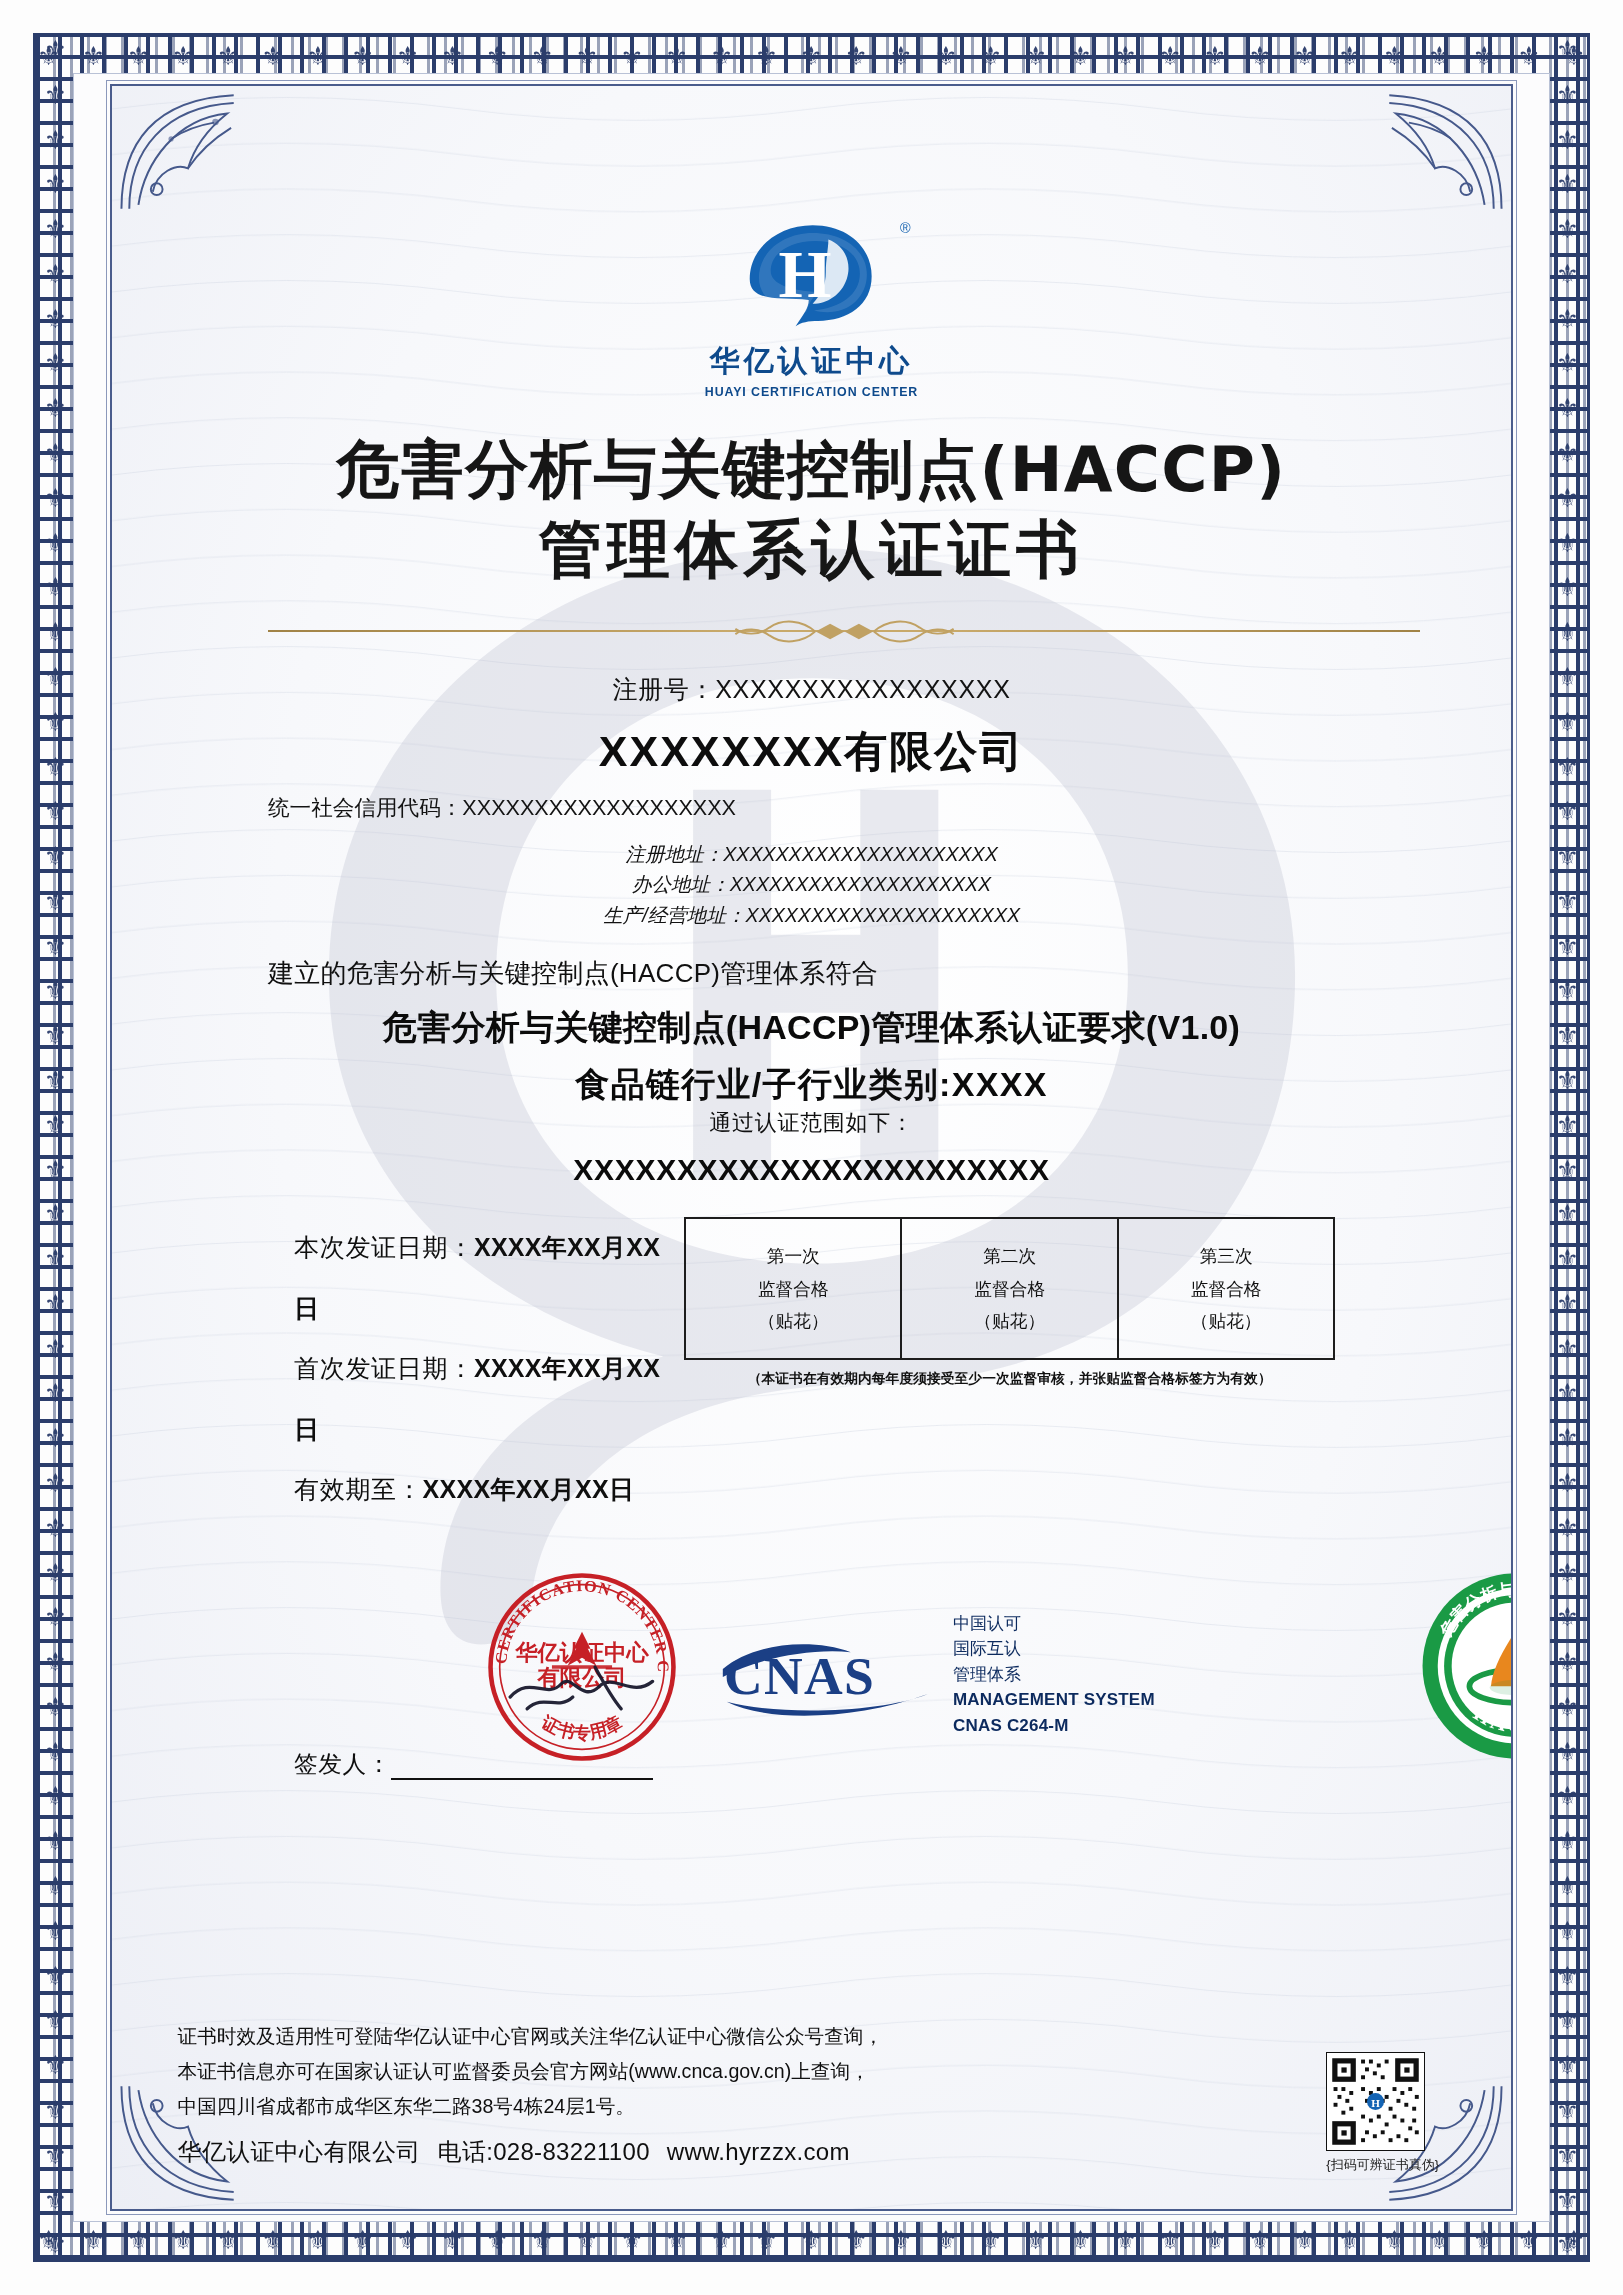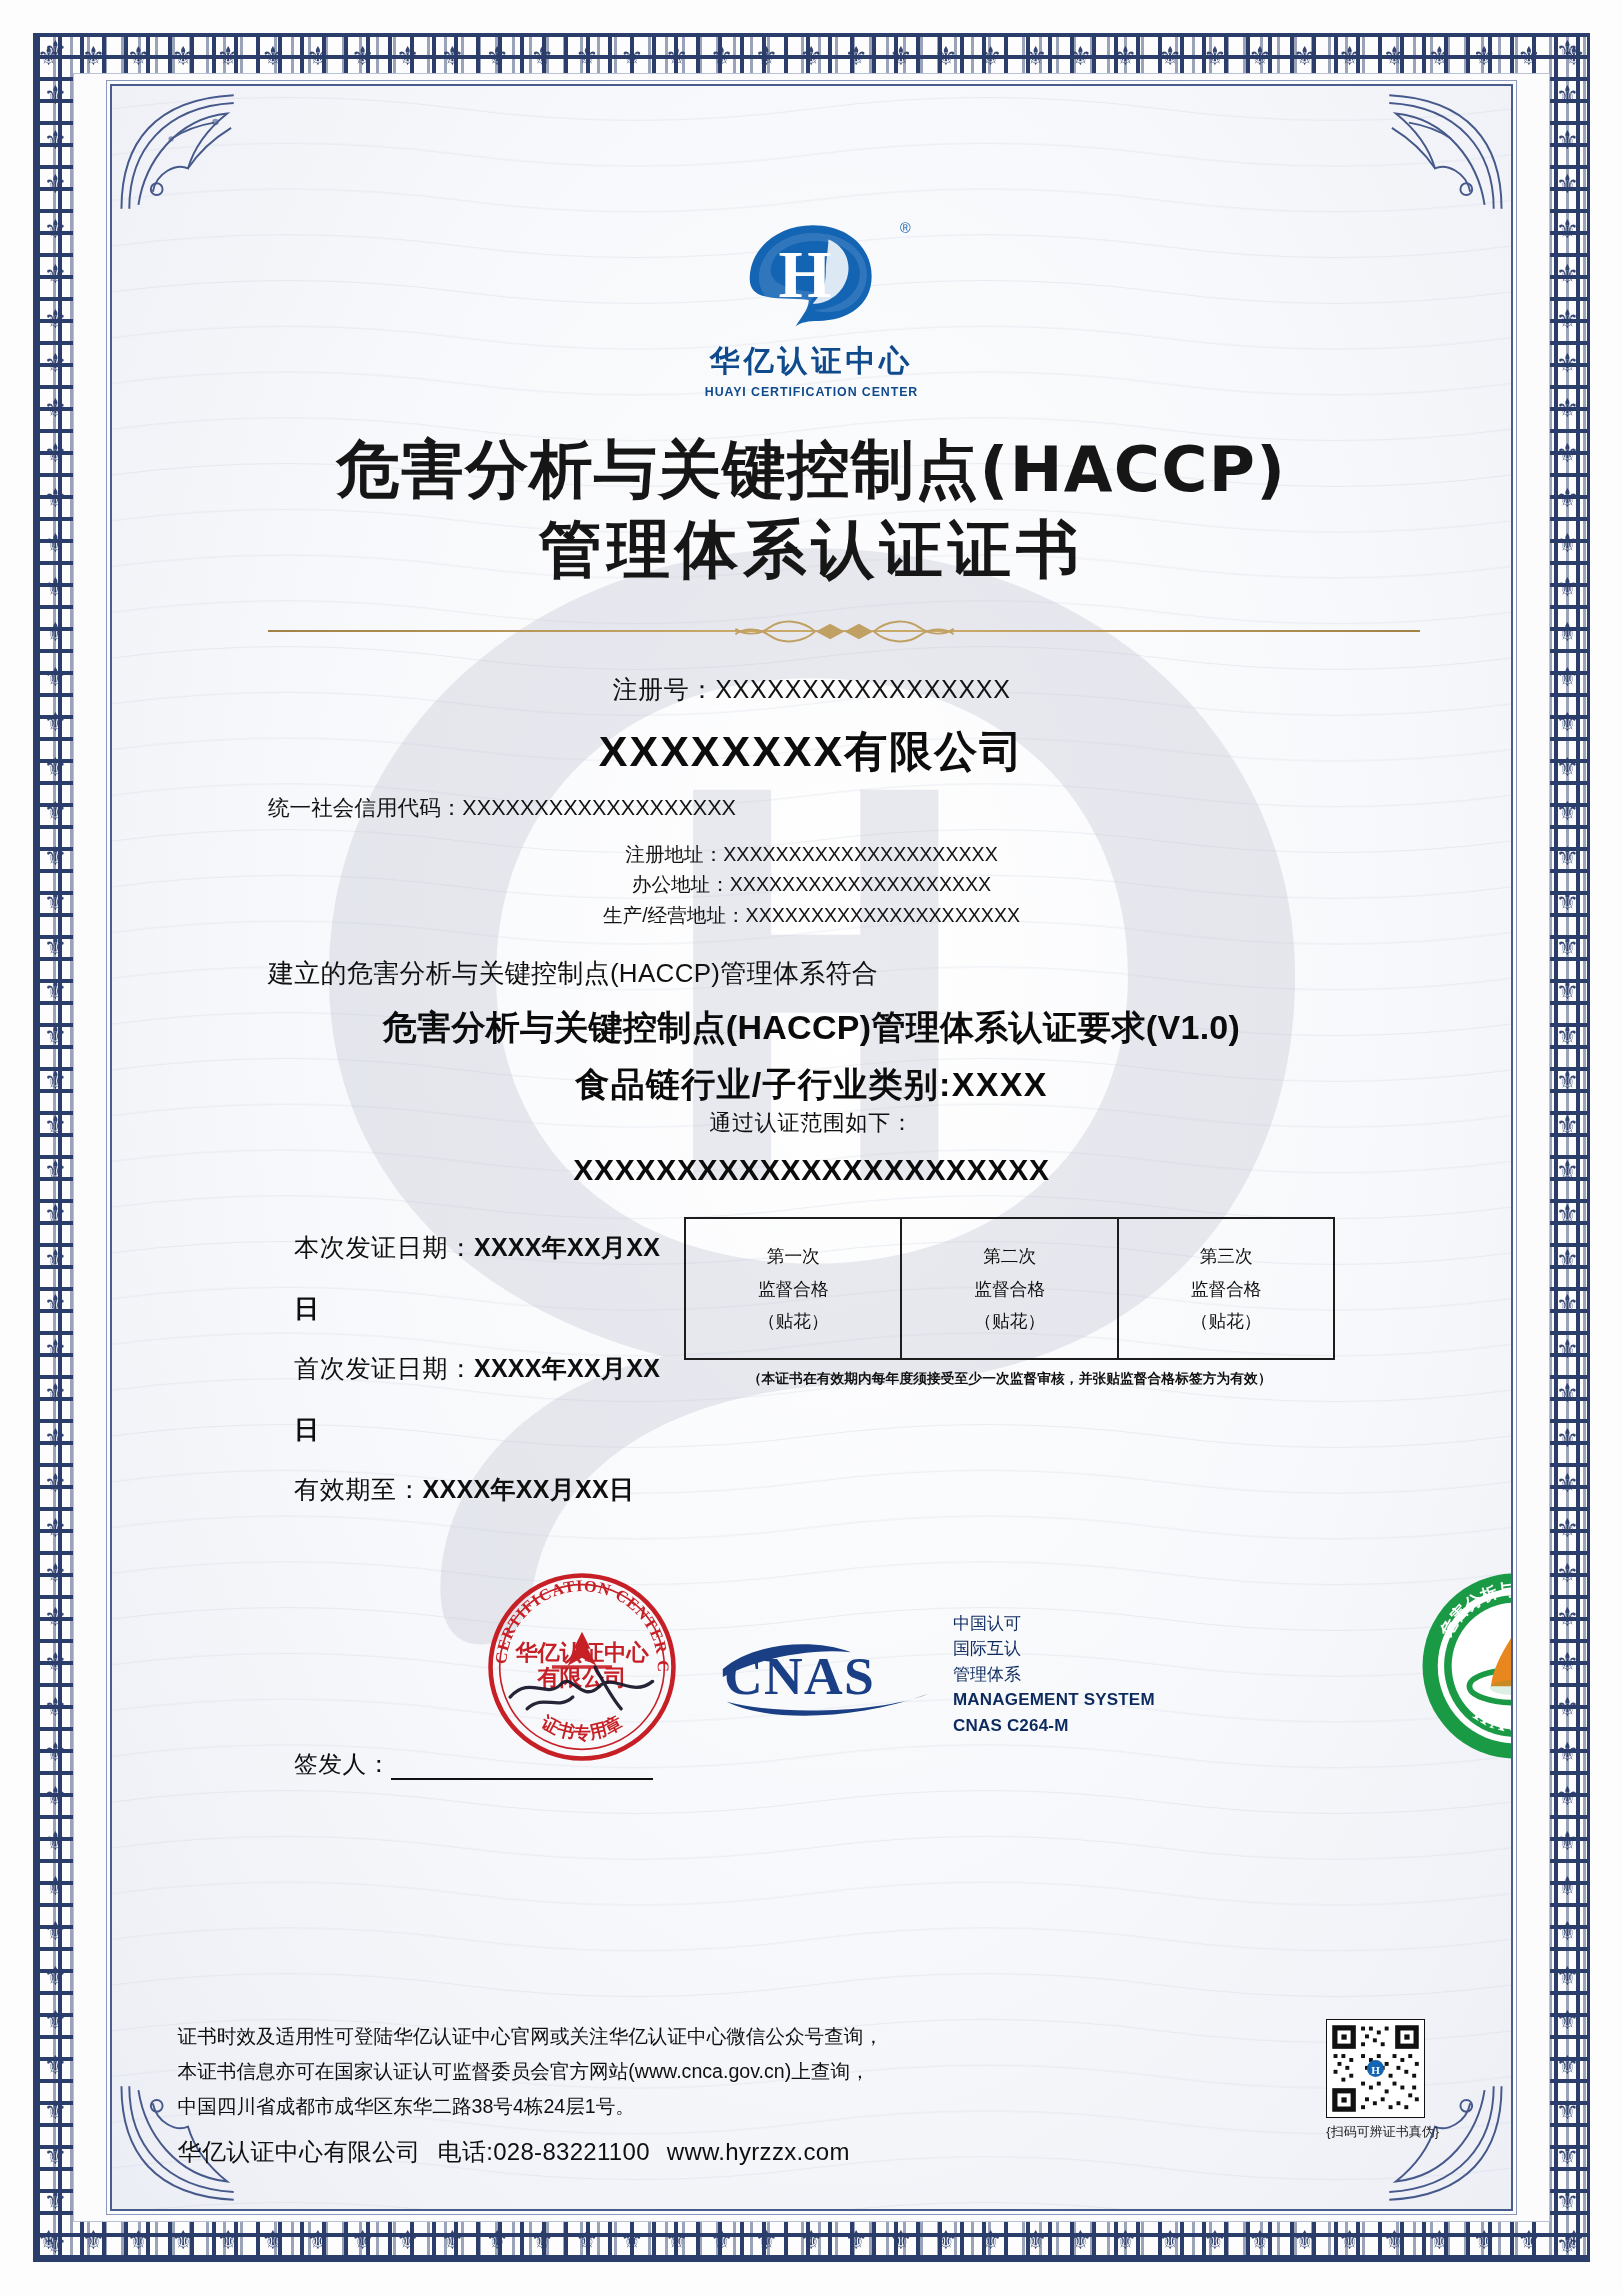--- a/index.html
+++ b/index.html
@@ -203,20 +203,21 @@
     text-align: left;
     font-size: 21.6px;
     color: #131313;
   }
   .addr-block {
     margin: 17px 0 0;
     text-align: center;
     font-size: 19.6px;
     line-height: 1.55;
     color: #131313;
+    font-style: italic;
   }
   .addr-block .row { display: block; }
 
   .conform {
     margin-top: 26px;
     font-size: 26px;
     color: #101010;
     letter-spacing: 0.3px;
   }
   .std {
@@ -340,20 +341,21 @@
   }
 
   
   .footer {
     position: absolute;
     left: 46px; right: 46px;
     bottom: 35px;
   }
   .footer-inner {
     display: flex;
+    align-items: flex-end;
     justify-content: space-between;
   }
   .foot-lines {
     font-size: 19.6px;
     line-height: 1.78;
     color: #0f0f0f;
     padding-left: 19.6px;
   }
   .foot-lines .big {
     font-size: 24px;

